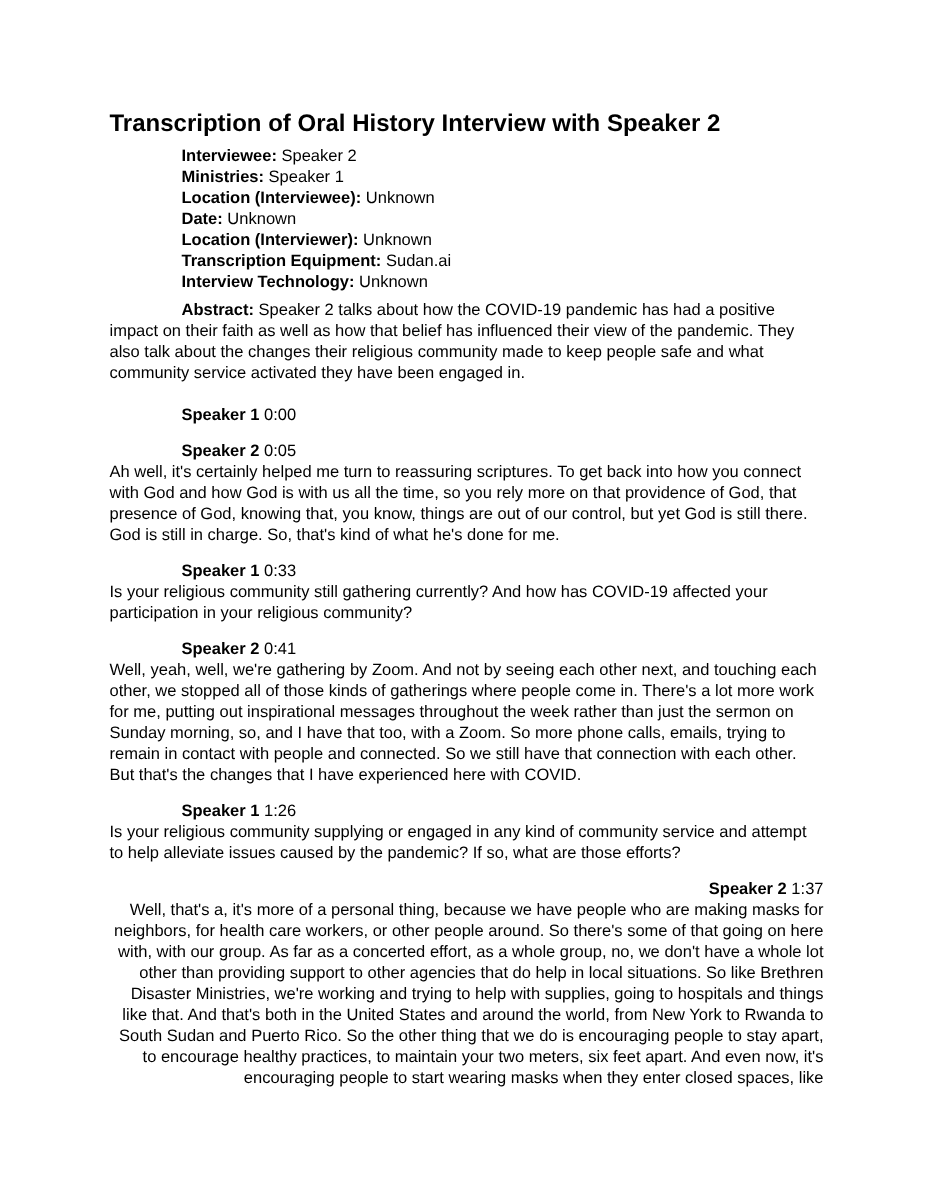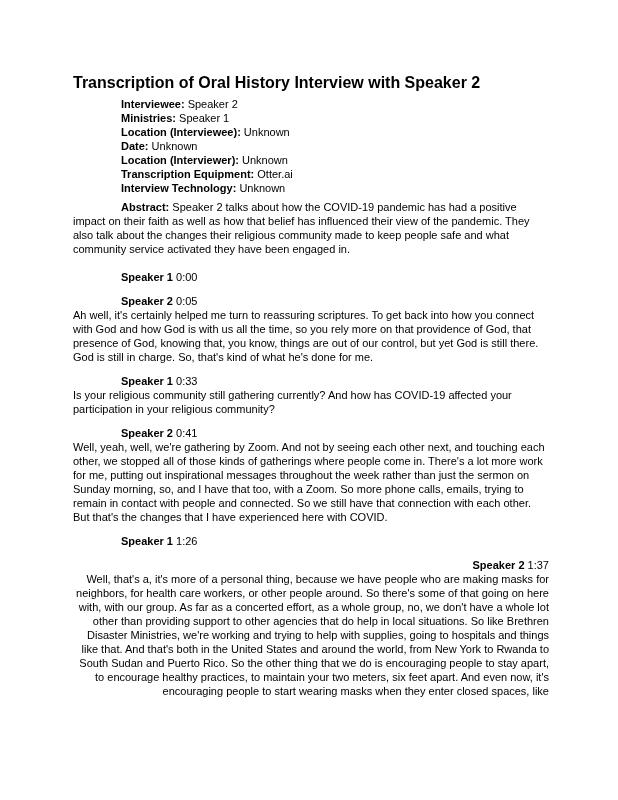--- a/index.html
+++ b/index.html
@@ -66,21 +66,21 @@
         <div class="meta-line"><b>Interviewee:</b> <span>Speaker 2</span></div>
 
         <div class="meta-line"><b>Ministries:</b> <span>Speaker 1</span></div>
 
         <div class="meta-line"><b>Location (Interviewee):</b> <span>Unknown</span></div>
 
         <div class="meta-line"><b>Date:</b> <span>Unknown</span></div>
 
         <div class="meta-line"><b>Location (Interviewer):</b> <span>Unknown</span></div>
 
-        <div class="meta-line"><b>Transcription Equipment:</b> <span>Otter.ai</span></div>
+        <div class="meta-line"><b>Transcription Equipment:</b> <span>Sudan.ai</span></div>
 
         <div class="meta-line"><b>Interview Technology:</b> <span>Unknown</span></div>
       </div>
 
     <p class="abstract"><b>Abstract:</b> <span>Speaker 2 talks about how the COVID-19 pandemic has had a positive impact on their faith as well as how that belief has influenced their view of the pandemic. They also talk about the changes their religious community made to keep people safe and what community service activated they have been engaged in.</span></p>
 
     <div class="transcript">
 
         <div class="block">
           <div class="speaker-line"><b>Speaker 1</b> <span>0:00</span></div>
@@ -96,20 +96,21 @@
           <div class="utterance">Is your religious community still gathering currently? And how has COVID-19 affected your participation in your religious community?</div>
         </div>
 
         <div class="block">
           <div class="speaker-line"><b>Speaker 2</b> <span>0:41</span></div>
           <div class="utterance">Well, yeah, well, we're gathering by Zoom. And not by seeing each other next, and touching each other, we stopped all of those kinds of gatherings where people come in. There's a lot more work for me, putting out inspirational messages throughout the week rather than just the sermon on Sunday morning, so, and I have that too, with a Zoom. So more phone calls, emails, trying to remain in contact with people and connected. So we still have that connection with each other. But that's the changes that I have experienced here with COVID.</div>
         </div>
 
         <div class="block">
           <div class="speaker-line"><b>Speaker 1</b> <span>1:26</span></div>
+          <div class="utterance">Is your religious community supplying or engaged in any kind of community service and attempt to help alleviate issues caused by the pandemic? If so, what are those efforts?</div>
         </div>
 
         <div class="block">
           <div class="speaker-line"><b>Speaker 2</b> <span>1:37</span></div>
           <div class="utterance">Well, that's a, it's more of a personal thing, because we have people who are making masks for neighbors, for health care workers, or other people around. So there's some of that going on here with, with our group. As far as a concerted effort, as a whole group, no, we don't have a whole lot other than providing support to other agencies that do help in local situations. So like Brethren Disaster Ministries, we're working and trying to help with supplies, going to hospitals and things like that. And that's both in the United States and around the world, from New York to Rwanda to South Sudan and Puerto Rico. So the other thing that we do is encouraging people to stay apart, to encourage healthy practices, to maintain your two meters, six feet apart. And even now, it's encouraging people to start wearing masks when they enter closed spaces, like</div>
         </div>
       </div>
 
   </div>
 </div>

